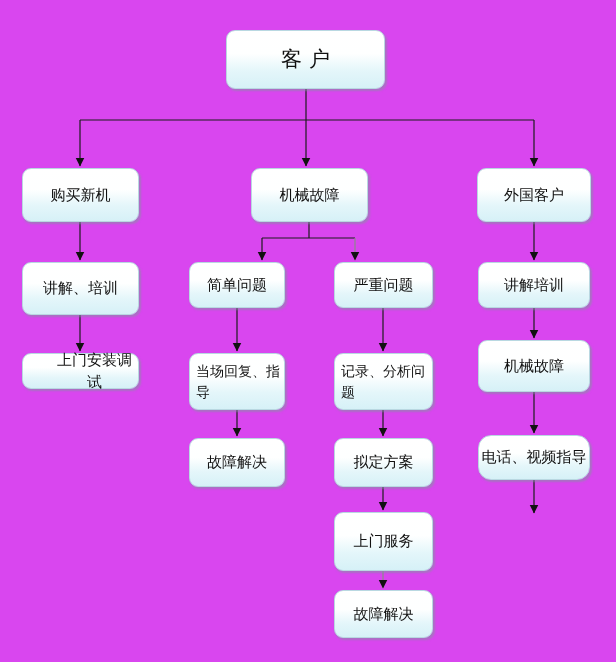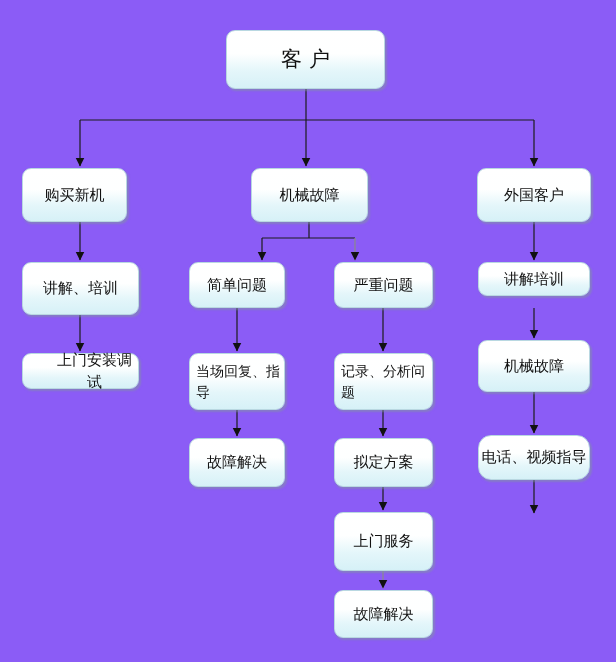--- a/index.html
+++ b/index.html
@@ -5,21 +5,21 @@
   html, body {
     margin: 0;
     padding: 0;
     background: #ffffff;
     font-family: "DejaVu Sans", "Liberation Sans", sans-serif;
   }
   #canvas {
     position: relative;
     width: 616px;
     height: 662px;
-    background: #8b5cf6;
+    background: #d946ef;
     overflow: hidden;
   }
   #connectors {
     position: absolute;
     left: 0; top: 0;
     width: 616px; height: 662px;
   }
   .node {
     position: absolute;
     box-sizing: border-box;
@@ -35,27 +35,27 @@
     color: #111111;
     line-height: 1.5;
   }
   .node.wrap {
     justify-content: flex-start;
     text-align: left;
     padding: 3px 4px 3px 6px;
   }
   
   .n-customer  { left:226px; top:30px;  width:159px; height:59px; font-size:21px; letter-spacing:7px; padding-left:7px; }
-  .n-buy       { left:22px;  top:168px; width:105px; height:54px;font-family:Liberation Serif, serif; }
+  .n-buy       { left:22px;  top:168px; width:117px; height:54px;font-family:Liberation Serif, serif; }
   .n-mech      { left:251px; top:168px; width:117px; height:54px; }
   .n-foreign   { left:477px; top:168px; width:114px; height:54px; }
   .n-train1    { left:22px;  top:262px; width:117px; height:53px; }
   .n-simple    { left:189px; top:262px; width:96px;  height:46px; }
   .n-serious   { left:334px; top:262px; width:99px;  height:46px; }
-  .n-train2    { left:478px; top:262px; width:112px; height:34px; }
+  .n-train2    { left:478px; top:262px; width:112px; height:46px; }
   .n-install   { left:22px;  top:353px; width:117px; height:36px;padding-left:28px; }
   .n-reply     { left:189px; top:353px; width:96px;  height:57px; font-size:14px; }
   .n-record    { left:334px; top:353px; width:99px;  height:57px; font-size:14px; }
   .n-mech2     { left:478px; top:340px; width:112px; height:52px; }
   .n-solved1   { left:189px; top:438px; width:96px;  height:49px; }
   .n-plan      { left:334px; top:438px; width:99px;  height:49px; }
   .n-phone     { left:478px; top:435px; width:112px; height:45px;border-radius:13px; }
   .n-visit     { left:334px; top:512px; width:99px;  height:59px; }
   .n-asneeded  { left:478px; top:515px; width:112px; height:55px; }
   .n-solved2   { left:334px; top:590px; width:99px;  height:48px; }

